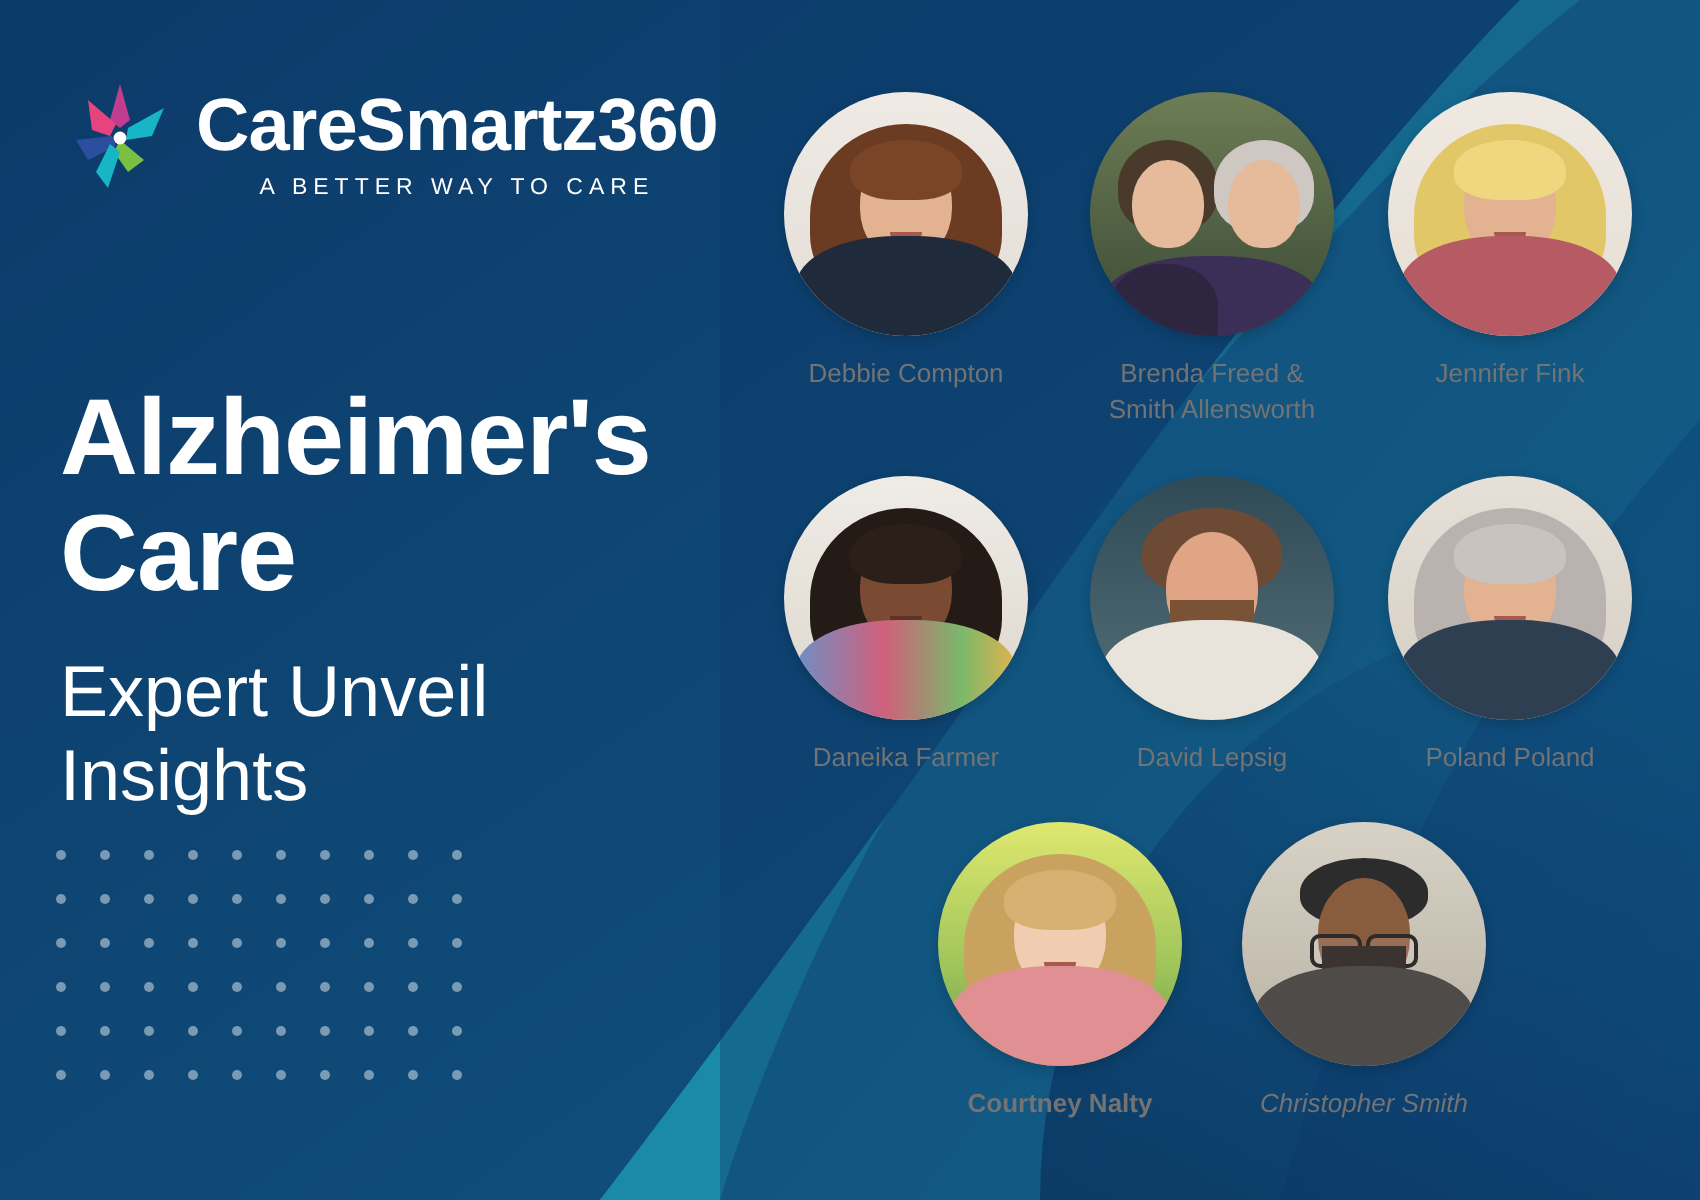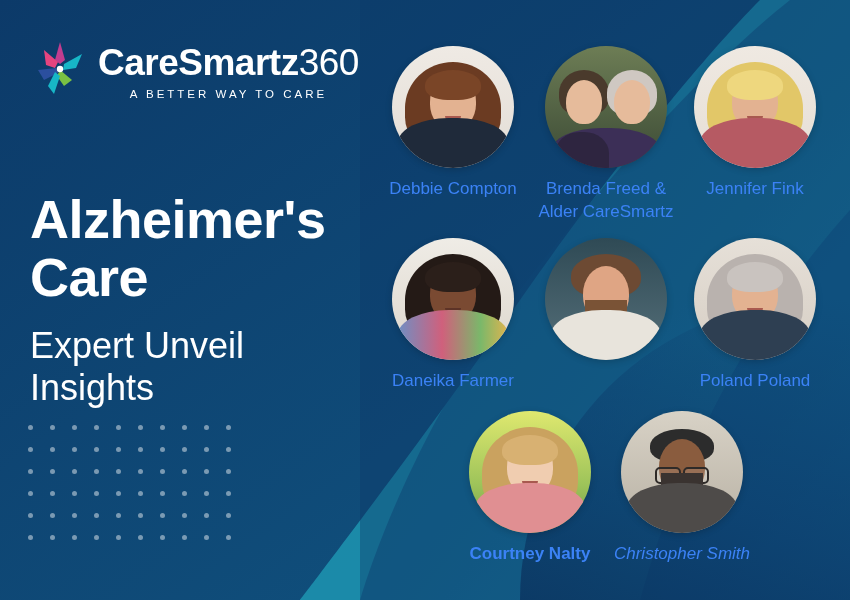--- a/index.html
+++ b/index.html
@@ -98,21 +98,21 @@
   }
   .logo-title {
     font-size: 37px;
     font-weight: bold;
     color: #ffffff;
     letter-spacing: -0.5px;
     line-height: 1;
     white-space: nowrap;
   }
   .logo-title .suffix {
-    font-weight: normal;
+    font-weight: bold;
   }
   .logo-tagline {
     margin-top: 7px;
     font-size: 11.5px;
     letter-spacing: 3.0px;
     color: #ffffff;
     text-align: center;
     white-space: nowrap;
   }
 
@@ -156,22 +156,22 @@
     width: 122px;
     height: 122px;
     border-radius: 50%;
     margin: 0 auto;
     overflow: hidden;
     position: relative;
     box-shadow: 0 2px 7px rgba(0,0,0,0.18);
   }
   .spk .name {
     margin-top: 10px;
-    font-size: 17px;
-    color: #3b82f6;
+    font-size: 13px;
+    color: #737373;
     line-height: 1.35;
   }
 
   
   .p-bg { position: absolute; inset: 0; }
   .p-face {
     position: absolute;
     width: 46px; height: 56px;
     left: 50%; transform: translateX(-50%);
     top: 28px;
@@ -384,21 +384,21 @@
     <div class="spk" style="left:161px; top:18px;">
       <div class="photo">
         <div class="p-bg" style="background:linear-gradient(180deg,#6d7d55 0%,#3b4a35 100%);"></div>
         <div class="p-duo-hair" style="left:14px; background:#4a3a2c;"></div>
         <div class="p-duo-face" style="left:21px;"></div>
         <div class="p-duo-hair" style="right:10px; background:#cfc8c2;"></div>
         <div class="p-duo-face" style="right:17px;"></div>
         <div class="p-body" style="background:#3c2f57; bottom:-10px; height:50px;"></div>
         <div class="p-body" style="background:#2e2540; width:54px; left:30%; bottom:-10px; height:46px;"></div>
       </div>
-      <div class="name"><span>Brenda Freed &amp;</span><br><span>Alder CareSmartz</span></div>
+      <div class="name"><span>Brenda Freed &amp;</span><br><span>Smith Allensworth</span></div>
     </div>
 
     <div class="spk" style="left:8px; top:210px;">
       <div class="photo">
         <div class="p-bg" style="background:linear-gradient(180deg,#efece6 0%,#ddd6cc 100%);"></div>
         <div class="p-hair back" style="background:#241a16;"></div>
         <div class="p-face" style="background:#7a4a32;"></div>
         <div class="p-fringe" style="background:#2b1f1a;"></div>
         <div class="p-smile" style="background:#5d3327;"></div>
         <div class="p-neck" style="background:#6e4129;"></div>
@@ -422,20 +422,21 @@
 
     <div class="spk" style="left:161px; top:210px;">
       <div class="photo">
         <div class="p-bg" style="background:linear-gradient(180deg,#2f4a55 0%,#56707a 100%);"></div>
         <div class="p-hair" style="background:#6d4a33; width:70px; height:44px; top:16px;"></div>
         <div class="p-face" style="background:#dfa584;"></div>
         <div class="p-beard" style="background:#7a5336;"></div>
         <div class="p-neck" style="background:#cf9777;"></div>
         <div class="p-body" style="background:#e8e4dc;"></div>
       </div>
+      <div class="name">David Lepsig</div>
     </div>
 
     <div class="spk" style="left:310px; top:210px;">
       <div class="photo">
         <div class="p-bg" style="background:linear-gradient(180deg,#e6e0d8 0%,#d6cec4 100%);"></div>
         <div class="p-hair back" style="background:#b9b2ae;"></div>
         <div class="p-face"></div>
         <div class="p-fringe" style="background:#c9c3bf;"></div>
         <div class="p-smile"></div>
         <div class="p-neck"></div>

